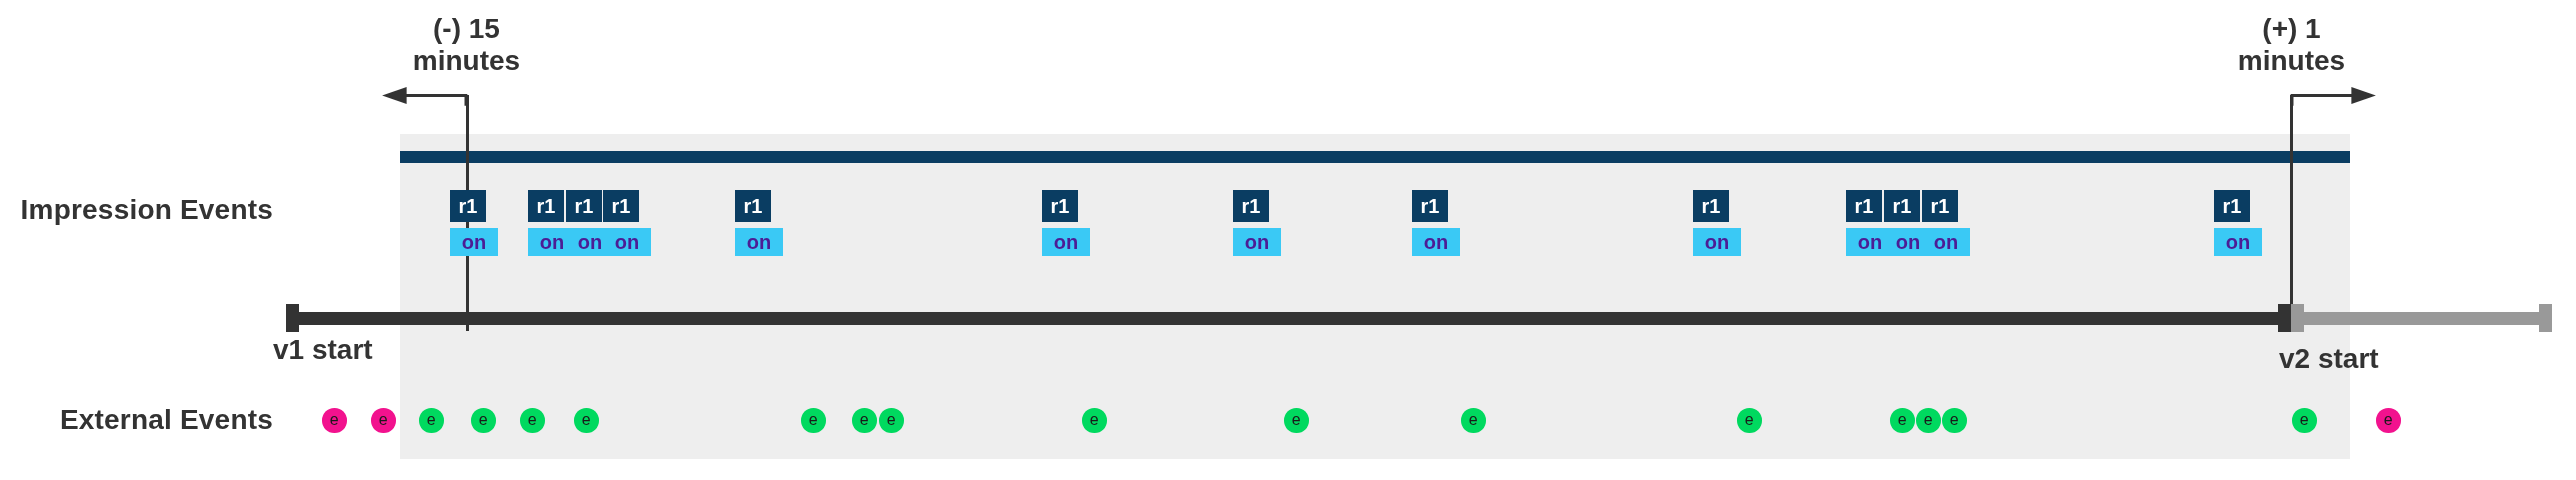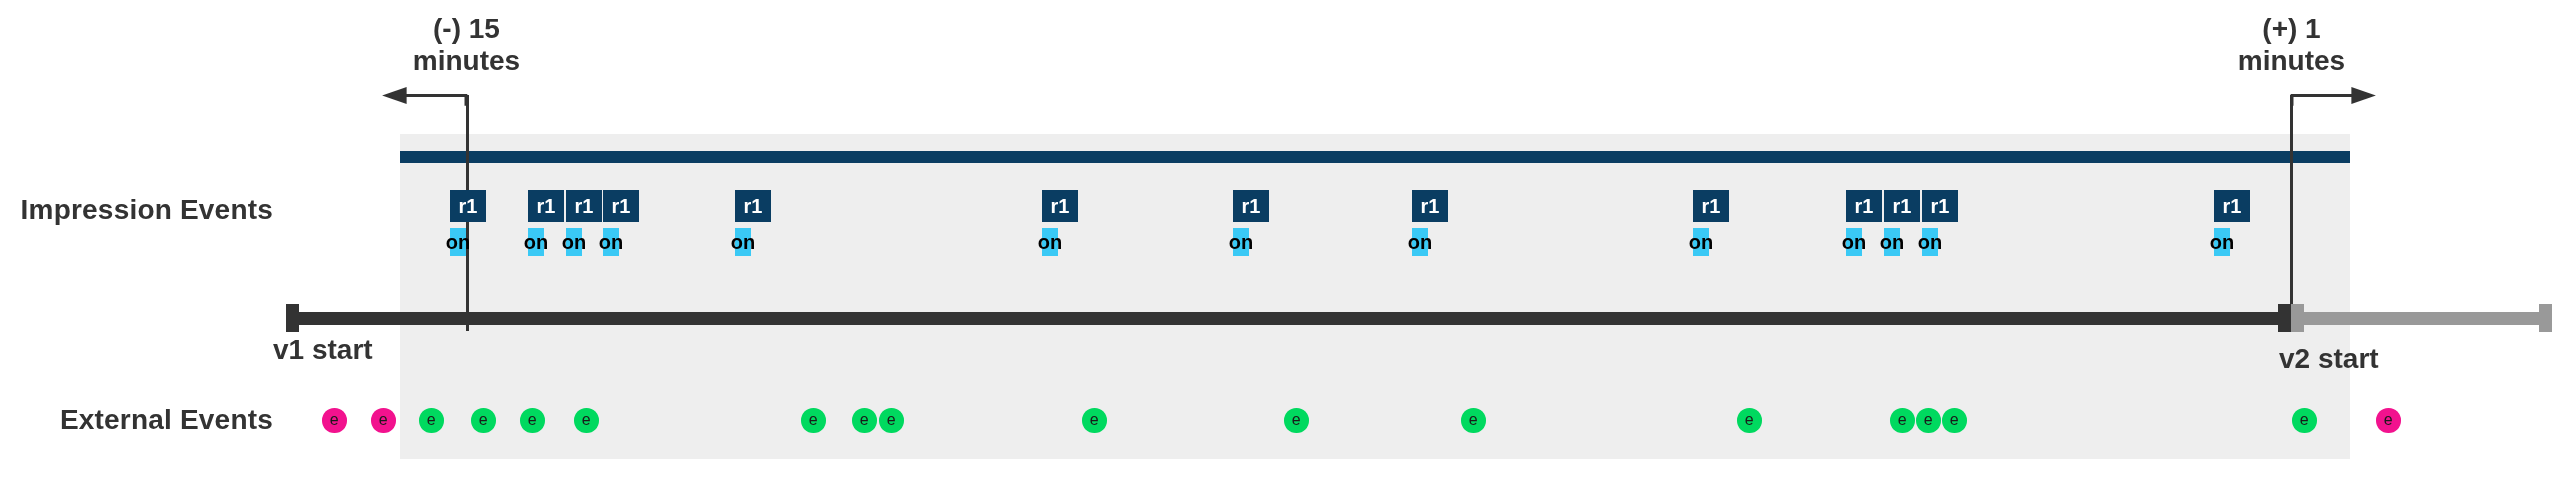--- a/index.html
+++ b/index.html
@@ -61,25 +61,25 @@
     color:#ffffff;
     font-size:20px;
     font-weight:700;
     display:flex; align-items:center; justify-content:center;
     width:36px; height:32px;
     top:0; left:0;
   }
   .imp-bot {
     position:absolute;
     background:#3ac9f5;
-    color:#000000;
+    color:#4c1d95;
     font-size:20px;
     font-weight:700;
     display:flex; align-items:center; justify-content:center;
-    width:16px; height:28px;
+    width:48px; height:28px;
     top:38px; left:0;
   }
 
   
   .tl { position:absolute; }
   .tl-shaft { position:absolute; height:13.2px; top:7.5px; }
   .tl-cap   { position:absolute; width:13.2px; height:28px; top:0; }
 
   
   .ext-dot {

